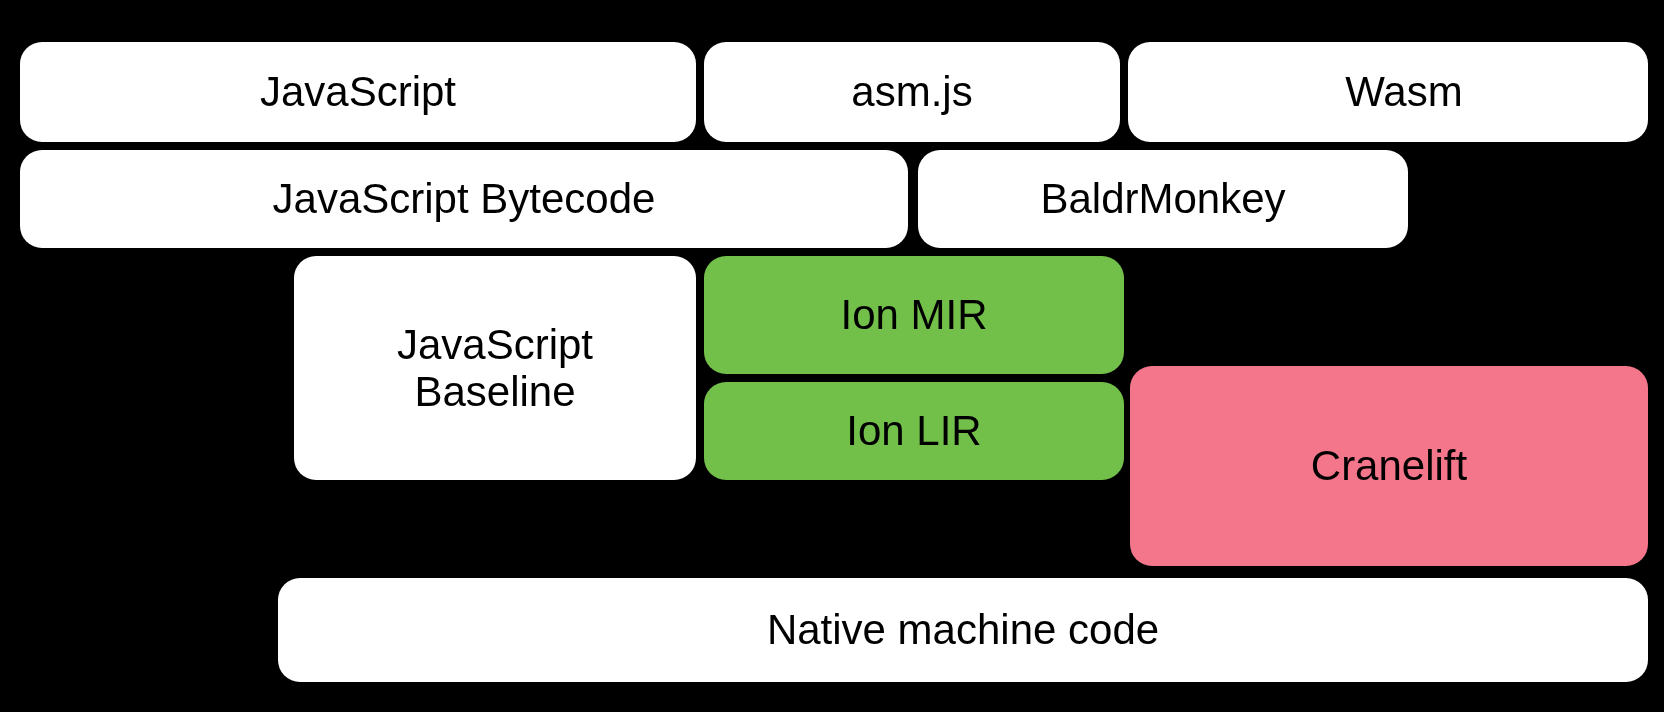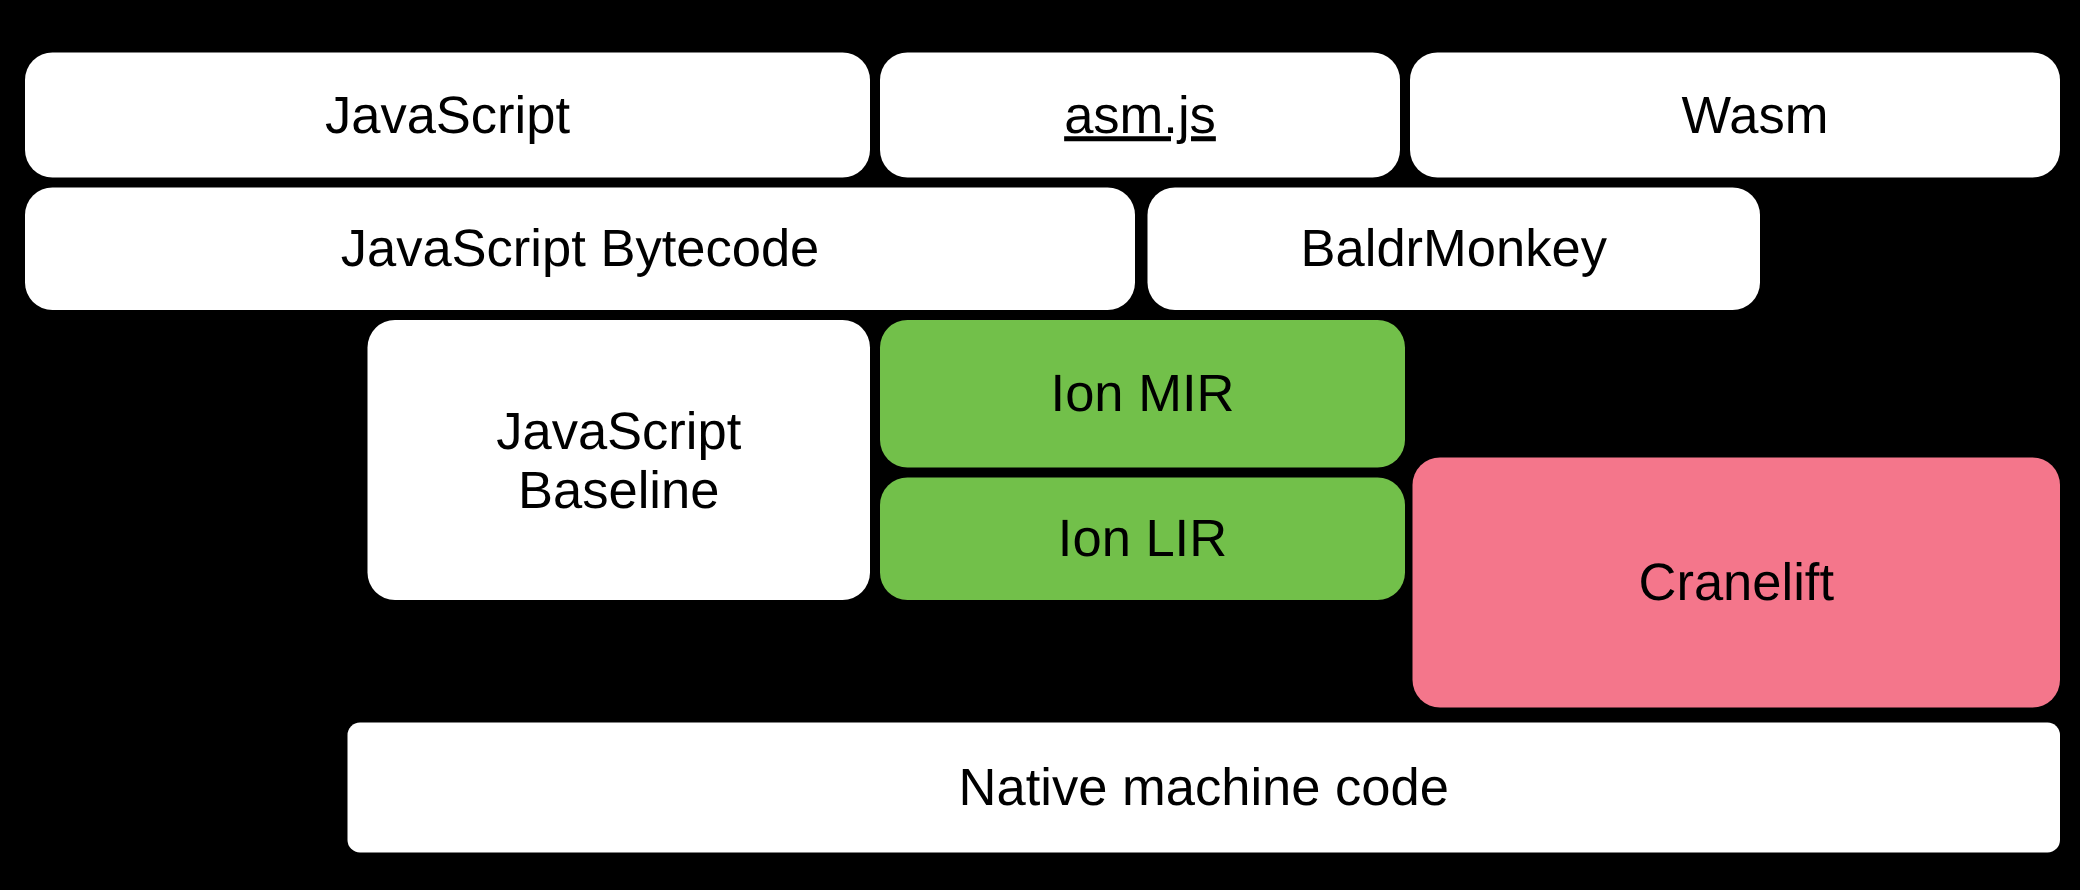--- a/index.html
+++ b/index.html
@@ -39,21 +39,21 @@
 </style>
 </head>
 <body>
 
 <div id="diagram">
 
   <div class="node fill-white" style="left:20px;  top:10px;  width:676px;  height:100px;">
     <span>JavaScript</span>
   </div>
 
-  <div class="node fill-white" style="left:704px; top:10px;  width:416px;  height:100px;text-decoration:underline;">
+  <div class="node fill-white" style="left:704px; top:10px;  width:416px;  height:100px;">
     <span>asm.js</span>
   </div>
 
   <div class="node fill-white" style="left:1128px;top:10px;  width:520px;  height:100px;padding-left:40px;">
     <span>Wasm</span>
   </div>
 
   <div class="node fill-white" style="left:20px;  top:118px; width:888px;  height:98px;">
     <span>JavaScript Bytecode</span>
   </div>
@@ -74,17 +74,17 @@
 
   <div class="node fill-green" style="left:704px; top:350px; width:420px;  height:98px;">
     <span>Ion LIR</span>
   </div>
 
   <div class="node fill-pink" style="left:1130px;top:334px; width:518px;  height:200px;">
     <span>Cranelift</span>
   </div>
 
 
-  <div class="node fill-white" style="left:278px; top:546px; width:1370px; height:104px;border-radius:10px;">
+  <div class="node fill-white" style="left:278px; top:546px; width:1370px; height:104px;">
     <span>Native machine code</span>
   </div>
 
 </div>
 
 </body></html>

